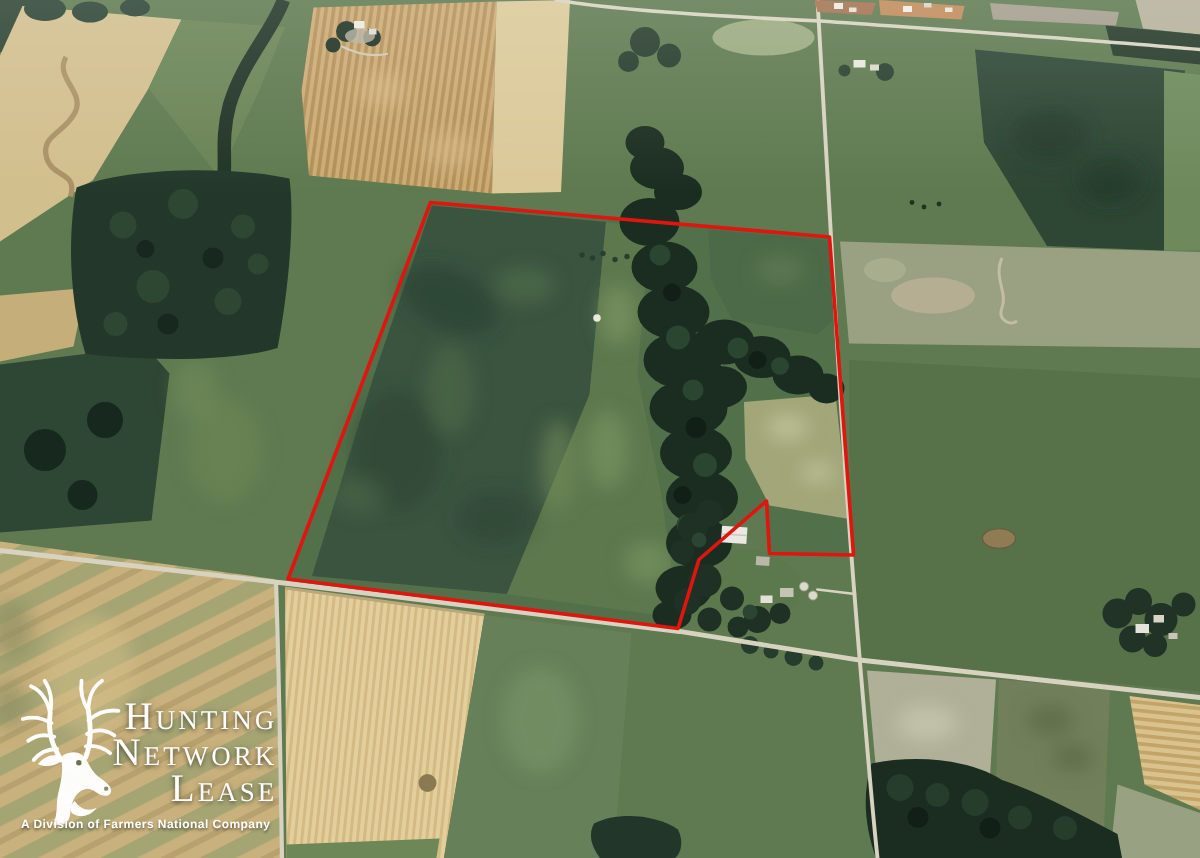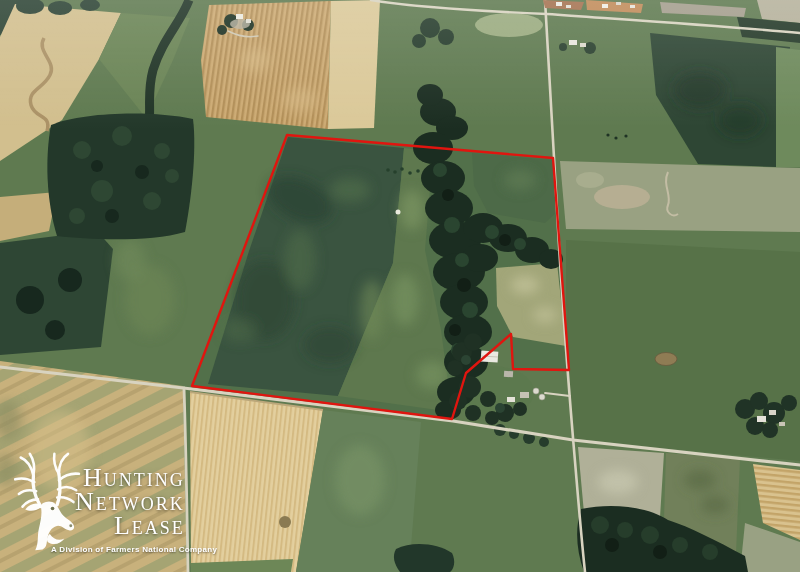--- a/index.html
+++ b/index.html
@@ -15,21 +15,20 @@
     font-family:"Liberation Serif",serif;
     font-variant:small-caps;font-size:26px;line-height:24px;letter-spacing:2px;
     text-shadow:0 1px 3px rgba(0,0,0,.45), 0 0 6px rgba(0,0,0,.25);
     text-align:right;
   }
   .tagline{
     position:absolute;left:14px;top:545px;color:#ffffff;
     font-family:"Liberation Sans",sans-serif;font-size:8px;font-weight:bold;
     letter-spacing:.3px;text-shadow:0 1px 2px rgba(0,0,0,.5);
     white-space:nowrap;
-    margin-left:37px;
   }
 </style>
 </head>
 <body>
 
 <div class="stage">
 
 <svg class="scene" width="800" height="572" viewBox="0 0 800 572" xmlns="http://www.w3.org/2000/svg">
   <defs>
     <linearGradient id="haze" x1="0" y1="0" x2="0" y2="1">

